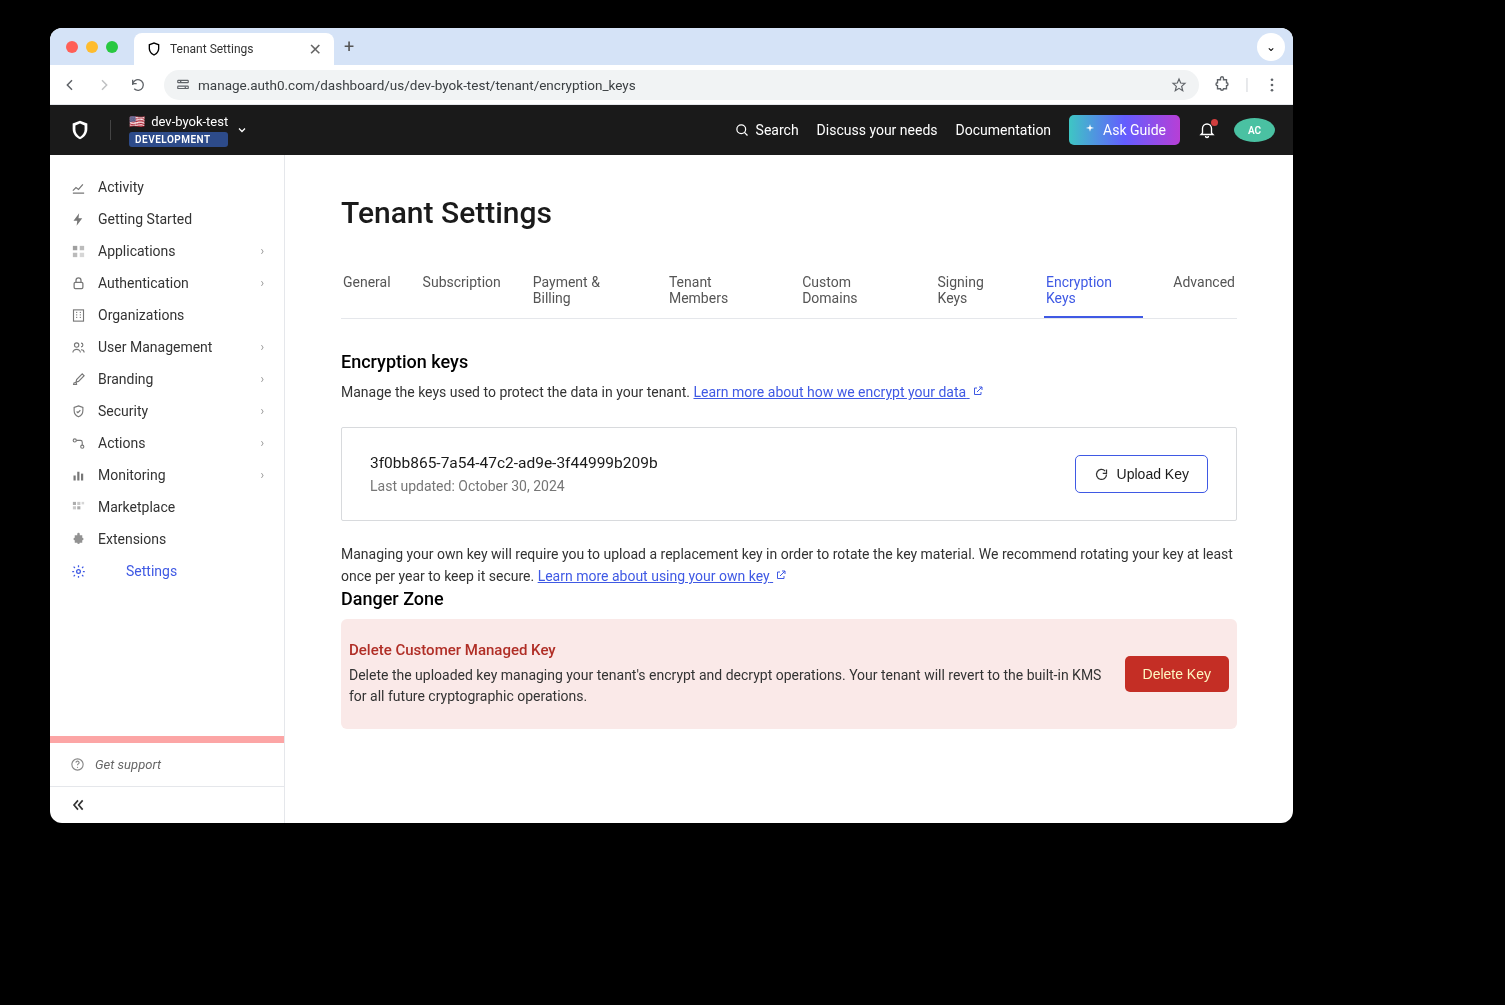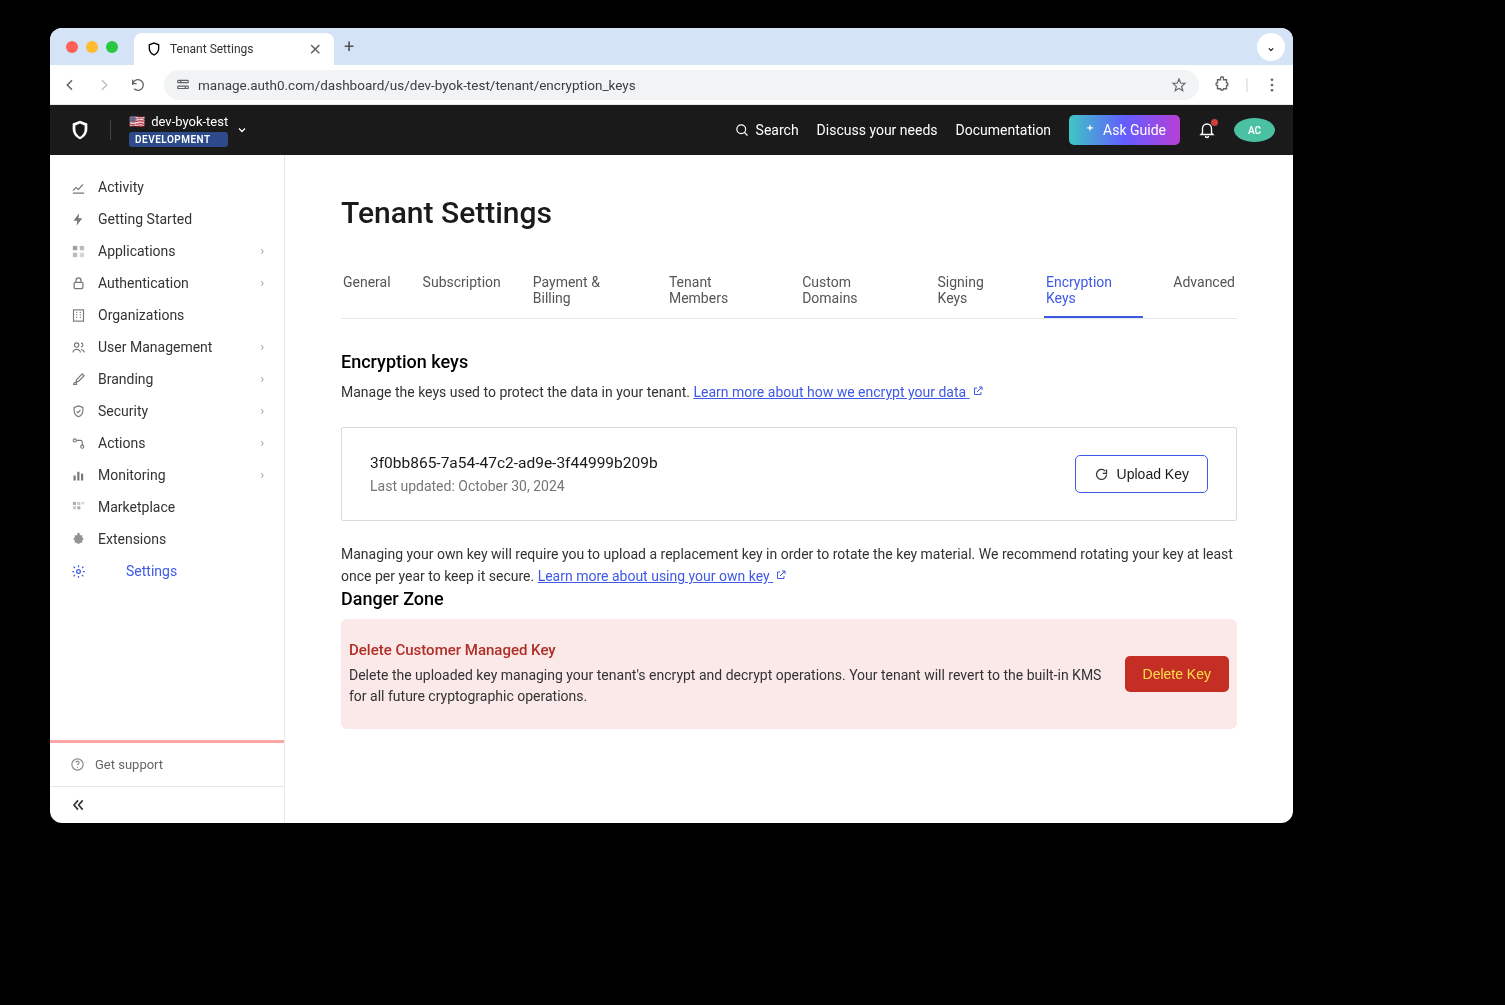--- a/index.html
+++ b/index.html
@@ -42,21 +42,21 @@
 
 
 .app-body { display: flex; height: calc(100% - 127px); }
 .sidebar { width: 235px; border-right: 1px solid #e5e7eb; display: flex; flex-direction: column; }
 .sidebar-items { flex: 1; padding: 16px 8px; }
 .sidebar-item { display: flex; align-items: center; padding: 8px 12px; font-size: 14px; color: #333; cursor: pointer; border-radius: 4px; gap: 12px; }
 .sidebar-item.active { color: #3f59e4; gap: 40px; }
 .sidebar-item.active .si-icon { color: #3f59e4; }
 .si-icon { width: 16px; height: 16px; color: #777; display: flex; align-items: center; justify-content: center; }
 .si-chevron { margin-left: auto; color: #999; font-size: 12px; }
-.sidebar-footer { border-top: 3px solid #fca5a5; padding: 14px 20px; font-size: 13px; color: #666; display: flex; align-items: center; gap: 10px; cursor: pointer; }
+.sidebar-footer { border-top: 7px solid #fca5a5; padding: 14px 20px; font-size: 13px; color: #666; display: flex; align-items: center; gap: 10px; cursor: pointer; font-style: italic; }
 .sidebar-collapse { border-top: 1px solid #e5e7eb; padding: 10px 20px; text-align: right; cursor: pointer; color: #333; }
 
 .content { flex: 1; padding: 40px 56px; overflow-y: auto; }
 .page-title { font-size: 30px; font-weight: 500; color: #1a1a1a; margin-bottom: 34px; }
 .tabs { display: flex; gap: 28px; border-bottom: 1px solid #e5e7eb; margin-bottom: 32px; }
 .ctab { font-size: 14px; color: #555; padding: 10px 2px; cursor: pointer; border-bottom: 2px solid transparent; }
 .ctab.active { color: #3f59e4; border-bottom: 2px solid #3f59e4; }
 
 .section-title { font-size: 18px; font-weight: 500; margin-bottom: 10px; }
 .section-desc { font-size: 14px; color: #333; margin-bottom: 24px; line-height: 1.5; }
@@ -66,21 +66,21 @@
 .key-card { border: 1px solid #d8dadd; border-radius: 2px; padding: 26px 28px; display: flex; align-items: center; justify-content: space-between; margin-bottom: 22px; }
 .key-id { font-size: 15.5px; color: #1a1a1a; margin-bottom: 6px; font-family: inherit; }
 .key-updated { font-size: 14px; color: #767676; }
 .upload-btn { border: 1.5px solid #3f59e4; background: #fff; color: #1a1a1a; padding: 10px 18px; border-radius: 5px; font-size: 14px; cursor: pointer; display: flex; align-items: center; gap: 8px; }
 
 .note { font-size: 14px; color: #333; line-height: 1.6; }
 .danger-card { background: #fae9e8; border-radius: 6px; padding: 22px 8px; display: flex; align-items: center; gap: 20px; }
 .danger-info { flex: 1; }
 .danger-title { color: #b02e26; font-size: 15px; font-weight: 500; margin-bottom: 6px; }
 .danger-desc { font-size: 14px; color: #333; line-height: 1.5; }
-.delete-btn { background: #c42e25; color: #fde047; border: none; padding: 10px 18px; border-radius: 5px; font-size: 14px; cursor: pointer; white-space: nowrap; }
+.delete-btn { background: #c42e25; color: #fef9c3; border: none; padding: 10px 18px; border-radius: 5px; font-size: 14px; cursor: pointer; white-space: nowrap; }
 
 svg { display: block; }
 </style>
 </head>
 <body>
 
 <div class="window">
 
   <div class="chrome-tabs">
     <div class="traffic-lights">

